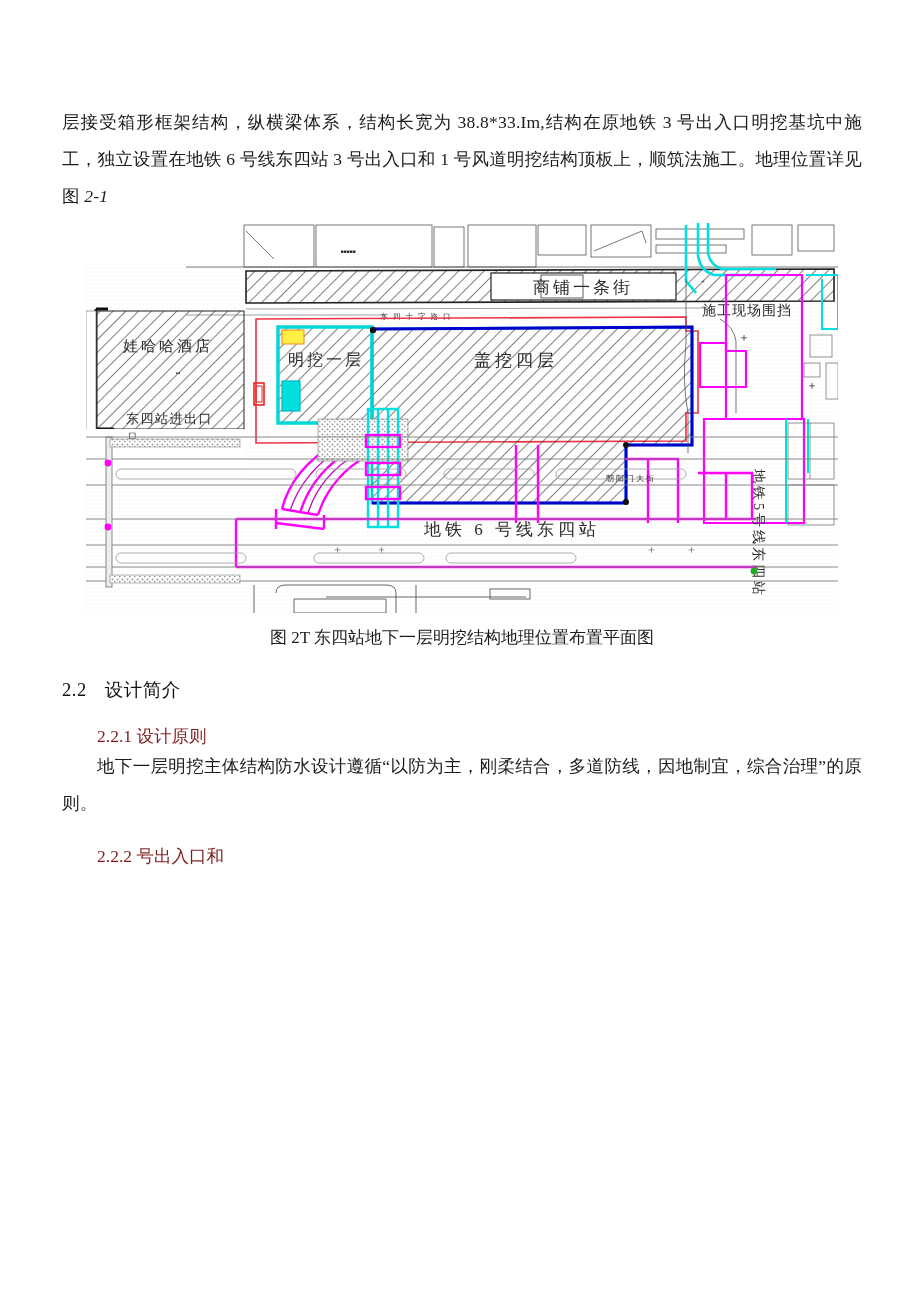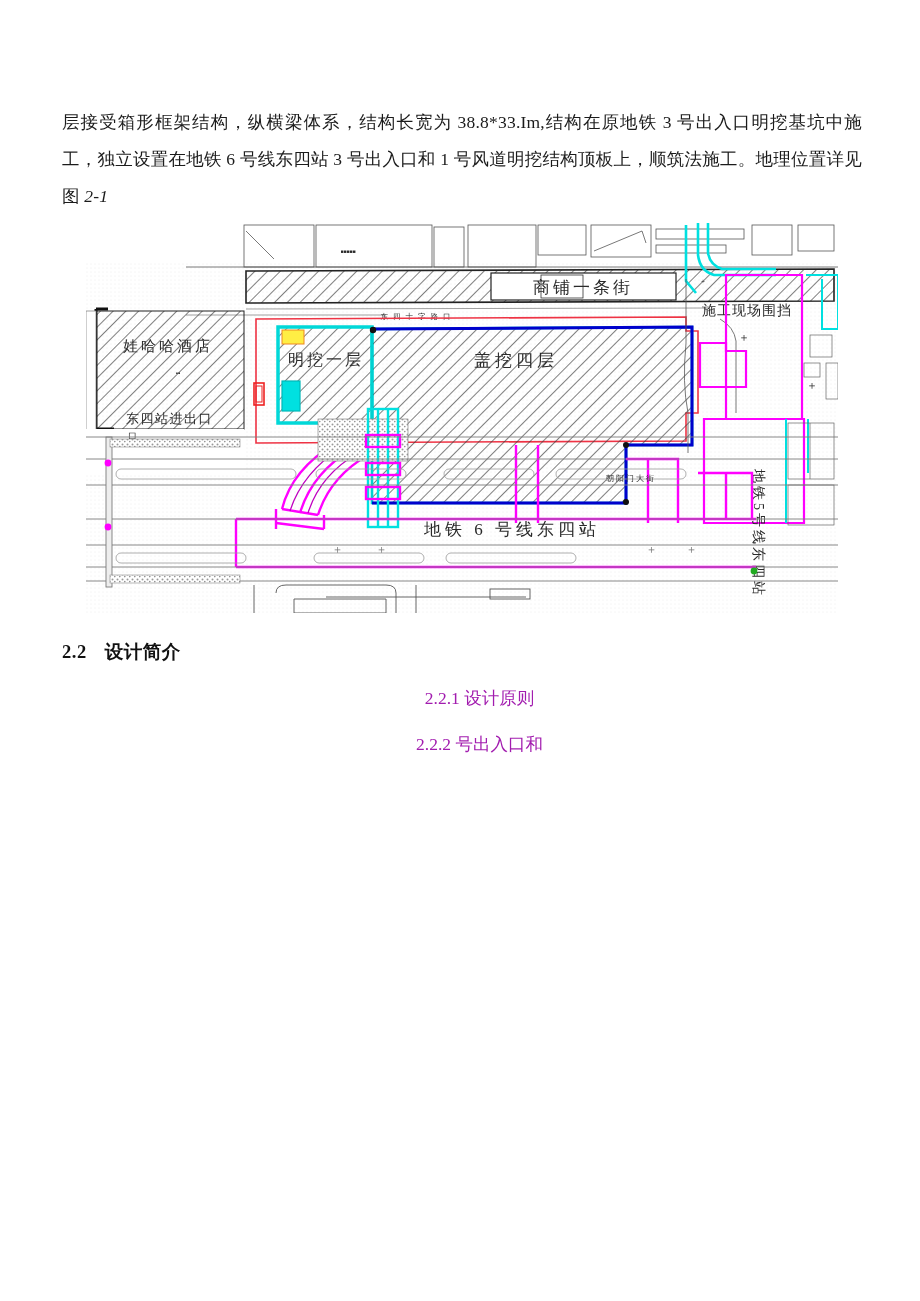--- a/index.html
+++ b/index.html
@@ -59,33 +59,32 @@
     margin-top: 12px;
     text-align: center;
     font-size: 17px;
     line-height: 26px;
     color: #1b1b1b;
   }
 
   
   h2.sec-head {
     font-size: 18.5px;
-    font-weight: bold;
+    font-weight: normal;
     margin: 26px 0 0 0;
     letter-spacing: 0.5px;
     color: #111;
   }
   h2.sec-head .num { margin-right: 18px; }
   h3.sub-head {
     font-size: 17.5px;
     font-weight: normal;
     margin: 22px 0 0 0;
     text-indent: 2em;
-    color: #a21caf;
-    text-align: center;
+    color: #7f1d1d;
   }
   .para-block { margin-top: 4px; }
 
   
   .mlbl {
     font-family: "Liberation Serif", serif;
     fill: #2a2a2a;
   }
 </style>
 </head>
@@ -300,24 +299,26 @@
             <circle cx="668" cy="348" r="3.4" fill="#22aa22"></circle>
           </g>
           <g fill="#777" font-size="11" font-family="Liberation Serif, serif">
             <text x="560" y="330">＋</text>
             <text x="600" y="330">＋</text>
             <text x="246" y="330">＋</text>
             <text x="290" y="330">＋</text>
           </g>
         </svg>
       </div>
+      <div class="fig-caption">图 2T 东四站地下一层明挖结构地理位置布置平面图</div>
     </div>
 
     <h2 class="sec-head">
       <span class="num">2.2</span><span>设计简介</span>
     </h2>
 
     <h3 class="sub-head">2.2.1 设计原则</h3>
+    <p class="body-text indent para-block">地下一层明挖主体结构防水设计遵循“以防为主，刚柔结合，多道防线，因地制宜，综合治理”的原则。</p>
 
     <h3 class="sub-head">2.2.2 号出入口和</h3>
 
   </div>
 </div>
 
 </body></html>

